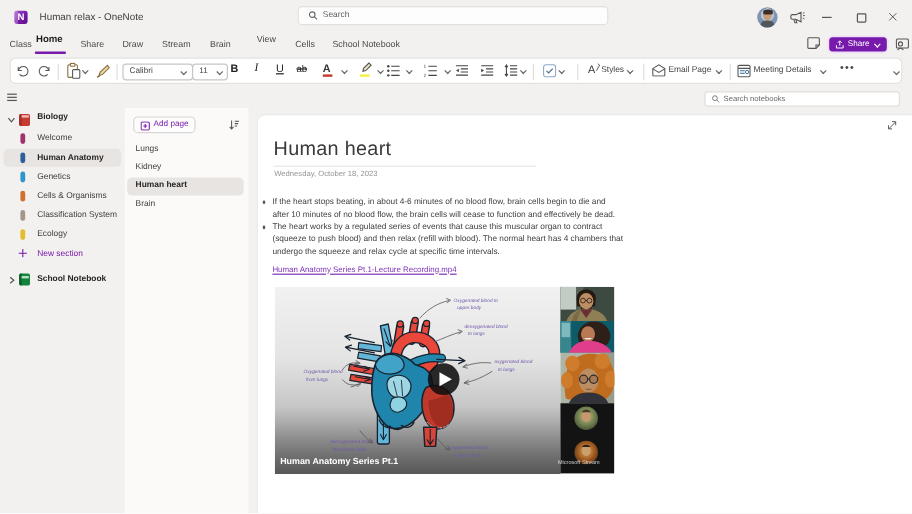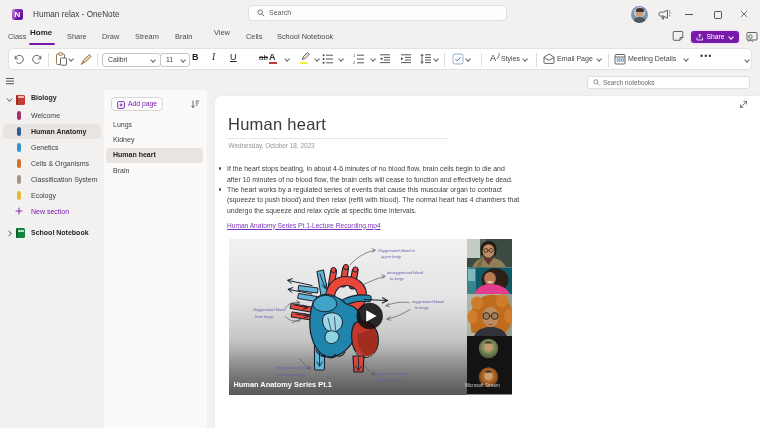--- a/index.html
+++ b/index.html
@@ -103,21 +103,21 @@
       <path d="M2 11.5 L4 10" stroke="#8a6d3b" stroke-width="1.2"></path>
     </svg>
   <div class="sep" style="left:97px;"></div>
 
   <div class="cbx" style="left:102px;width:52px;">Calibri<span class="chev" style="position:absolute;right:5px;top:4px;"></span></div>
   <div class="cbx" style="left:160px;width:23px;">11<span class="chev" style="position:absolute;right:4px;top:4px;"></span></div>
 
   <div class="abs" style="left:192px;top:52px;font-size:9px;font-weight:bold;color:#222;">B</div>
   <div class="abs" style="left:212px;top:51.5px;font-size:9.5px;font-style:italic;font-family:'Liberation Serif',serif;color:#222;">I</div>
   <div class="abs" style="left:230px;top:52px;font-size:9px;text-decoration:underline;color:#222;">U</div>
-  <div class="abs" style="left:247px;top:53px;font-size:8px;text-decoration:line-through;color:#222;margin-left:12px;">ab</div>
+  <div class="abs" style="left:247px;top:53px;font-size:8px;text-decoration:line-through;color:#222;">ab</div>
 
   <div class="abs" style="left:269px;top:51.5px;font-size:9px;font-weight:bold;color:#333;">A</div>
   <div class="abs" style="left:268.5px;top:62px;width:8px;height:2.4px;background:#c33b2e;"></div>
   <div class="chev abs" style="left:285px;top:57px;"></div>
 
   <svg class="abs" style="left:299px;top:51px;" width="12" height="12" viewBox="0 0 12 12">
       <path d="M8.5 1.5 L4 6 L3.4 8.4 L5.8 7.8 L10.3 3.3 Z" fill="#f0e6c8" stroke="#555" stroke-width="0.9"></path>
     </svg>
   <div class="abs" style="left:300px;top:62px;width:8px;height:2.3px;background:#f5ef3d;"></div>
   <div class="chev abs" style="left:315px;top:57px;"></div>

